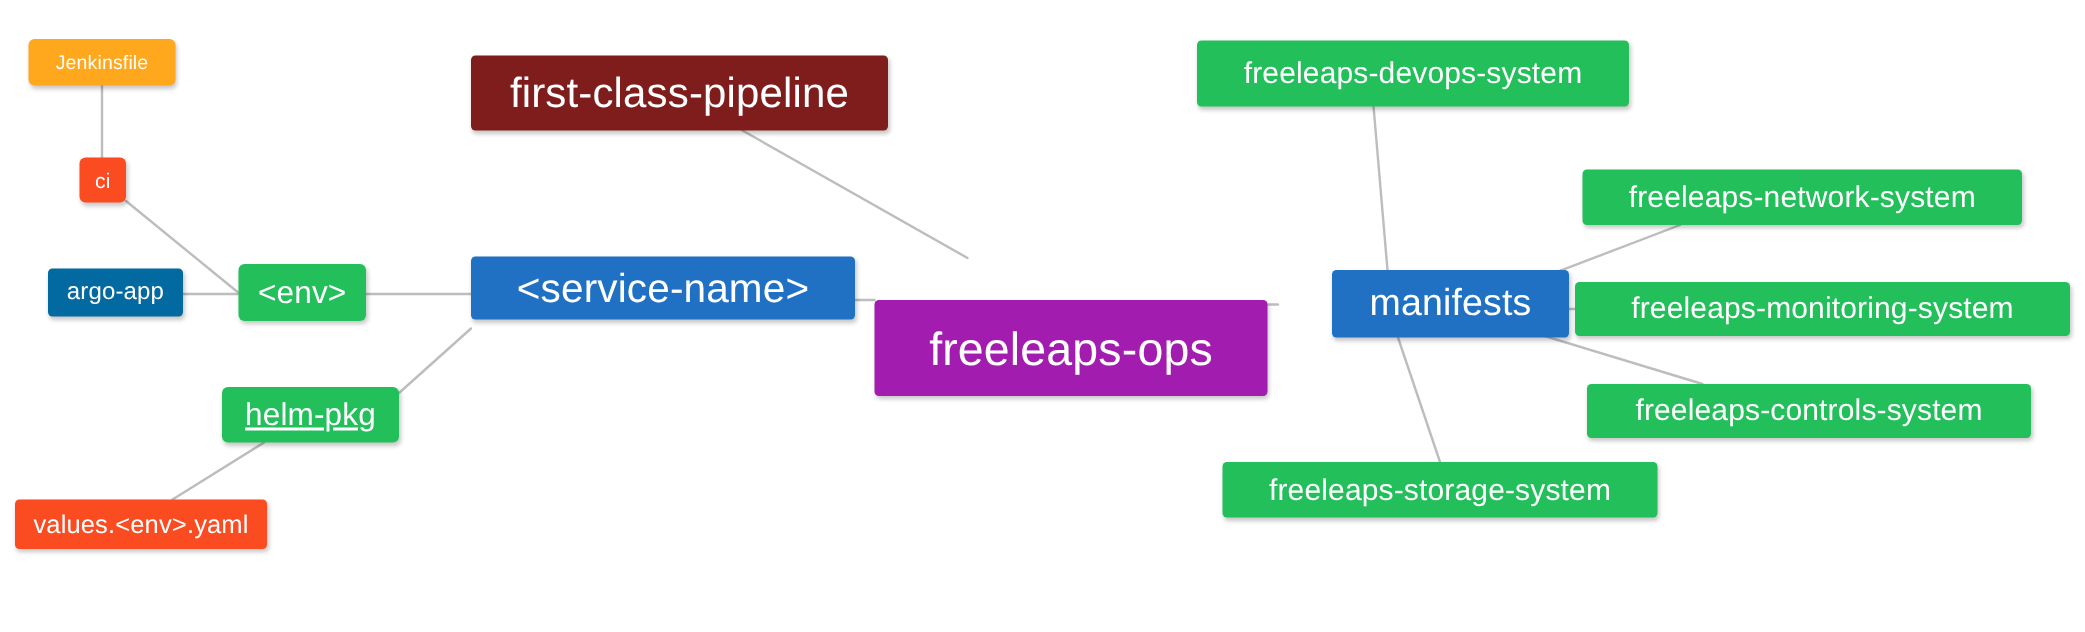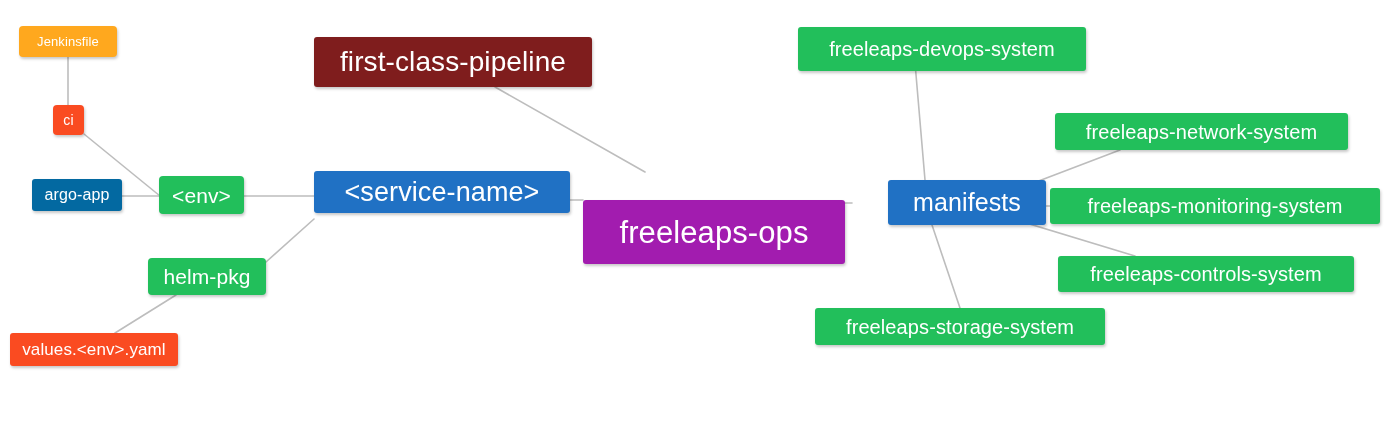--- a/index.html
+++ b/index.html
@@ -71,21 +71,21 @@
       </div>
       <div class="node" style="left: 53px; top: 105px; width: 31px; height: 30px; background: rgb(250, 75, 33); font-size: 14px; border-radius: 4px;">
         <span class="node-label">ci</span>
       </div>
       <div class="node" style="left: 32px; top: 179px; width: 90px; height: 32px; background: #0369a1; font-size: 16px; border-radius: 3px;">
         <span class="node-label">argo-app</span>
       </div>
       <div class="node" style="left: 159px; top: 176px; width: 85px; height: 38px; background: rgb(34, 191, 91); font-size: 21px; border-radius: 4px;">
         <span class="node-label">&lt;env&gt;</span>
       </div>
-      <div class="node" style="left: 148px; top: 258px; width: 118px; height: 37px; background: rgb(34, 191, 91); font-size: 21px; border-radius: 4px;">
+      <div class="node" style="left: 148px; top: 258px; width: 118px; height: 37px; background: rgb(34, 191, 91); font-size: 21px; border-radius: 4px; text-decoration: underline;">
         <span class="node-label">helm-pkg</span>
       </div>
       <div class="node" style="left: 10px; top: 333px; width: 168px; height: 33px; background: rgb(250, 75, 33); font-size: 17px; border-radius: 3px;">
         <span class="node-label">values.&lt;env&gt;.yaml</span>
       </div>
       <div class="node" style="left: 314px; top: 37px; width: 278px; height: 50px; background: #7f1d1d; font-size: 28px; border-radius: 3px;">
         <span class="node-label">first-class-pipeline</span>
       </div>
       <div class="node" style="left: 314px; top: 171px; width: 256px; height: 42px; background: rgb(32, 113, 196); font-size: 27px; border-radius: 3px;">
         <span class="node-label">&lt;service-name&gt;</span>

